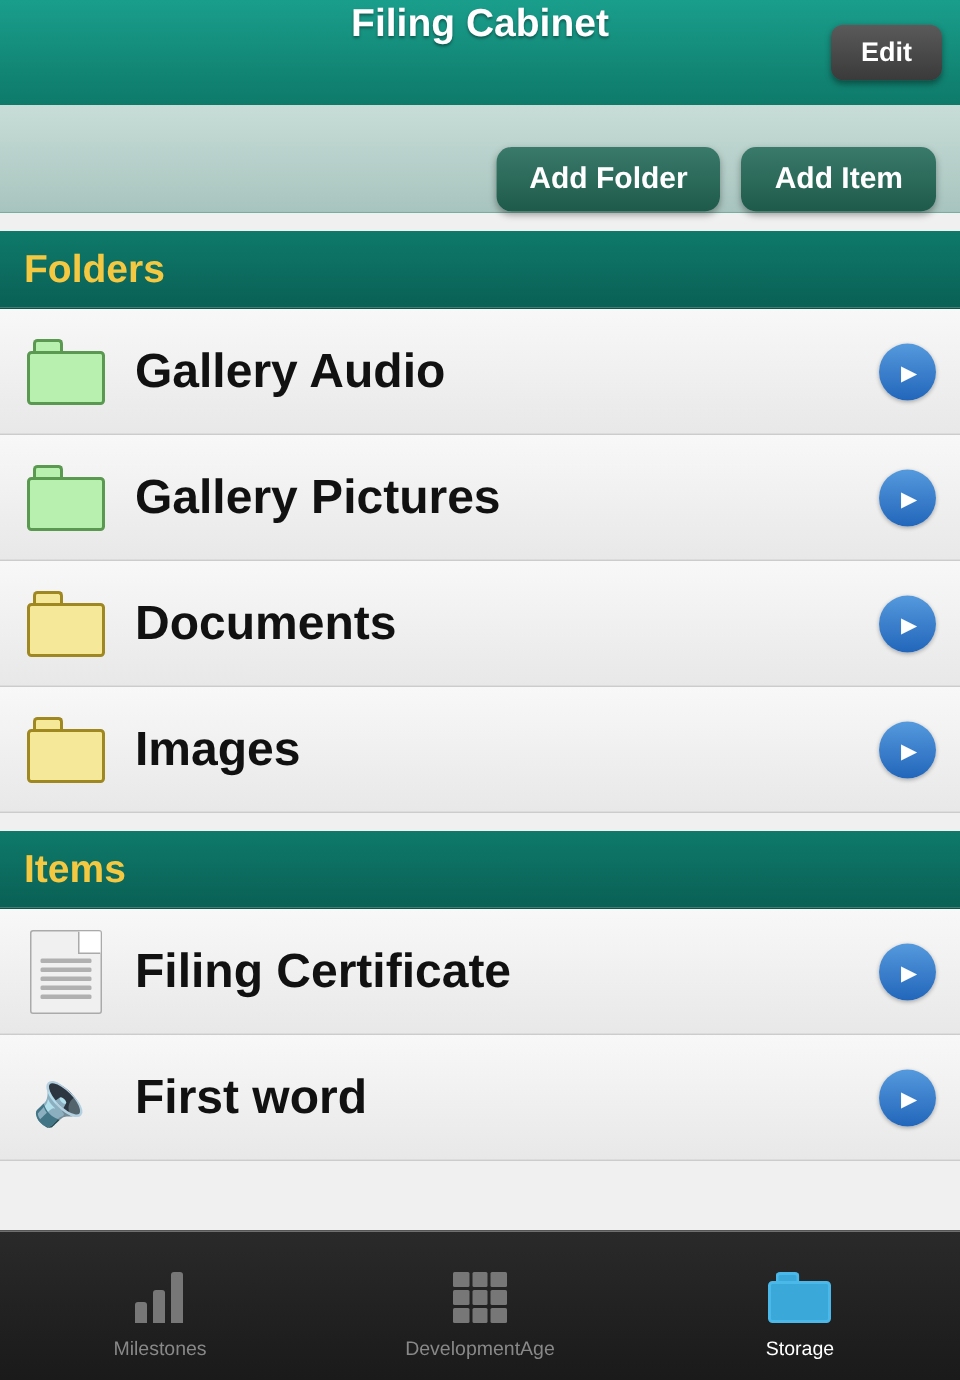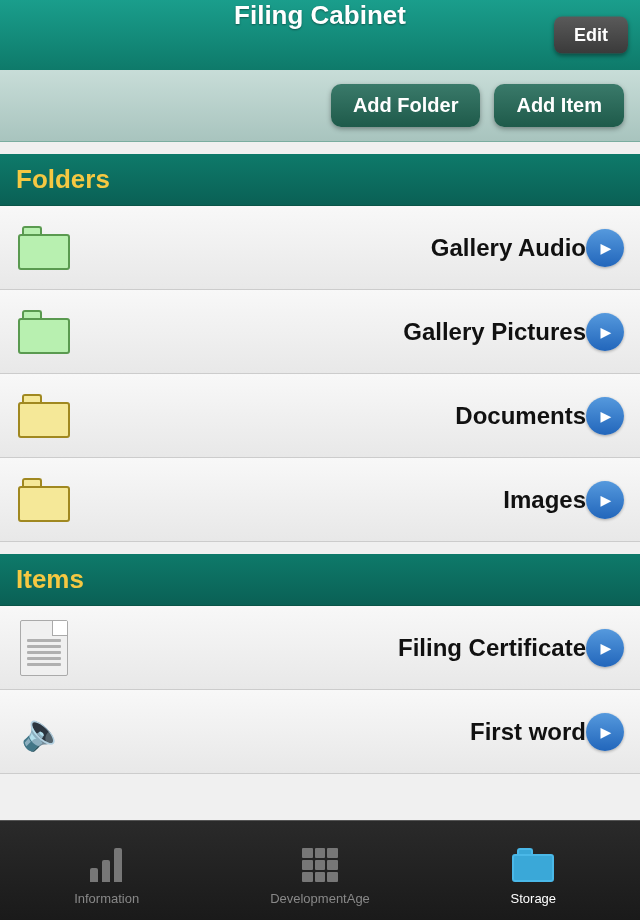--- a/index.html
+++ b/index.html
@@ -42,21 +42,21 @@
       padding: 8px 20px;
       cursor: pointer;
       box-shadow: 0 2px 4px rgba(0,0,0,0.4);
     }
 
     
     #toolbar {
       background: linear-gradient(to bottom, #c8ddd8, #a8c4be);
       height: 72px;
       display: flex;
-      align-items: center;
+      align-items: flex-end;
       justify-content: flex-end;
       padding: 0 16px;
       gap: 14px;
       border-bottom: 1px solid #7aada0;
     }
     .toolbar-btn {
       background: linear-gradient(to bottom, #3a7a6a, #1e5a4a);
       color: white;
       font-size: 20px;
       font-weight: bold;
@@ -94,24 +94,23 @@
       width: 56px;
       height: 56px;
       display: flex;
       align-items: center;
       justify-content: center;
       flex-shrink: 0;
       margin-right: 18px;
     }
     .item-label {
       flex: 1;
-      font-size: 24px;
+      font-size: 32px;
       font-weight: bold;
       color: #111;
-      text-align: right;
     }
     .chevron-btn {
       width: 38px;
       height: 38px;
       border-radius: 50%;
       background: linear-gradient(to bottom, #5599dd, #2266bb);
       display: flex;
       align-items: center;
       justify-content: center;
       flex-shrink: 0;
@@ -368,21 +367,21 @@
 <div id="tabbar">
 
   <div class="tab-item">
     <div class="tab-icon-wrap">
       <div class="tab-milestones-icon">
         <div class="bar" style="left:0;width:8px;height:14px;"></div>
         <div class="bar" style="left:12px;width:8px;height:22px;"></div>
         <div class="bar" style="left:24px;width:8px;height:34px;"></div>
       </div>
     </div>
-    <span class="tab-label">Information</span>
+    <span class="tab-label">Milestones</span>
   </div>
 
   <div class="tab-item">
     <div class="tab-icon-wrap">
       <div class="tab-devage-icon">
         <div class="cell"></div>
           <div class="cell"></div>
           <div class="cell"></div>
         <div class="cell"></div>
           <div class="cell"></div>

